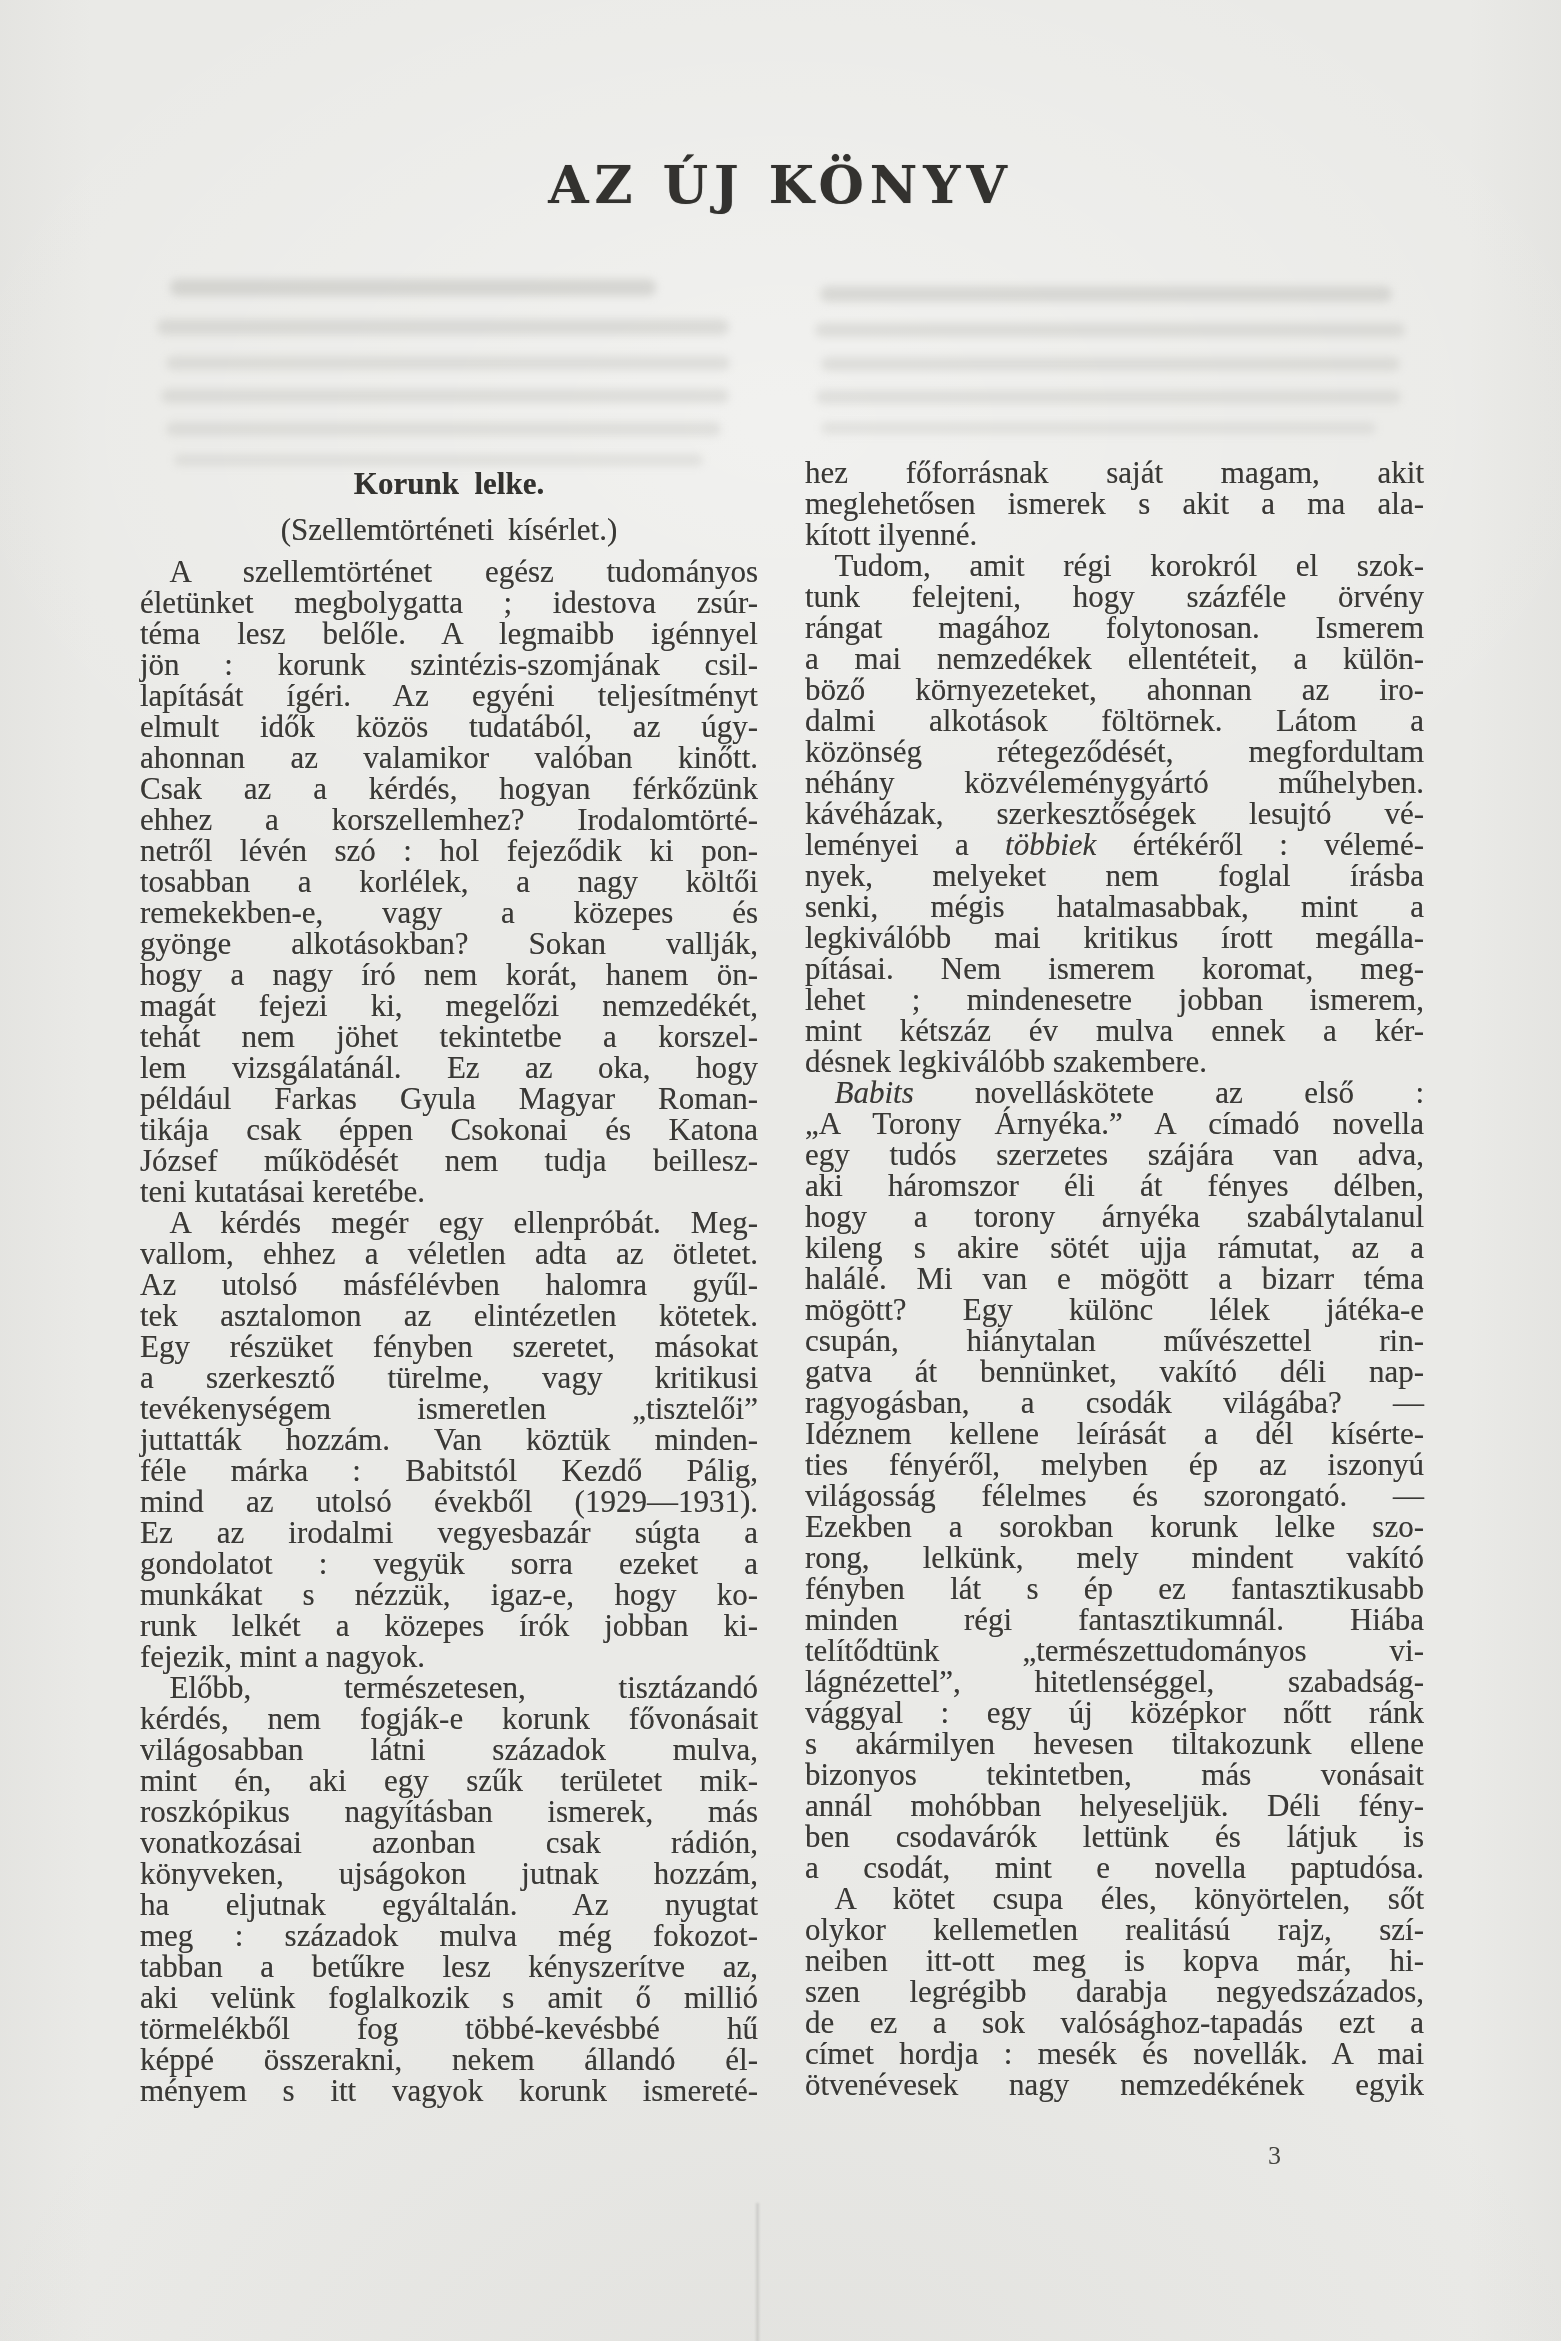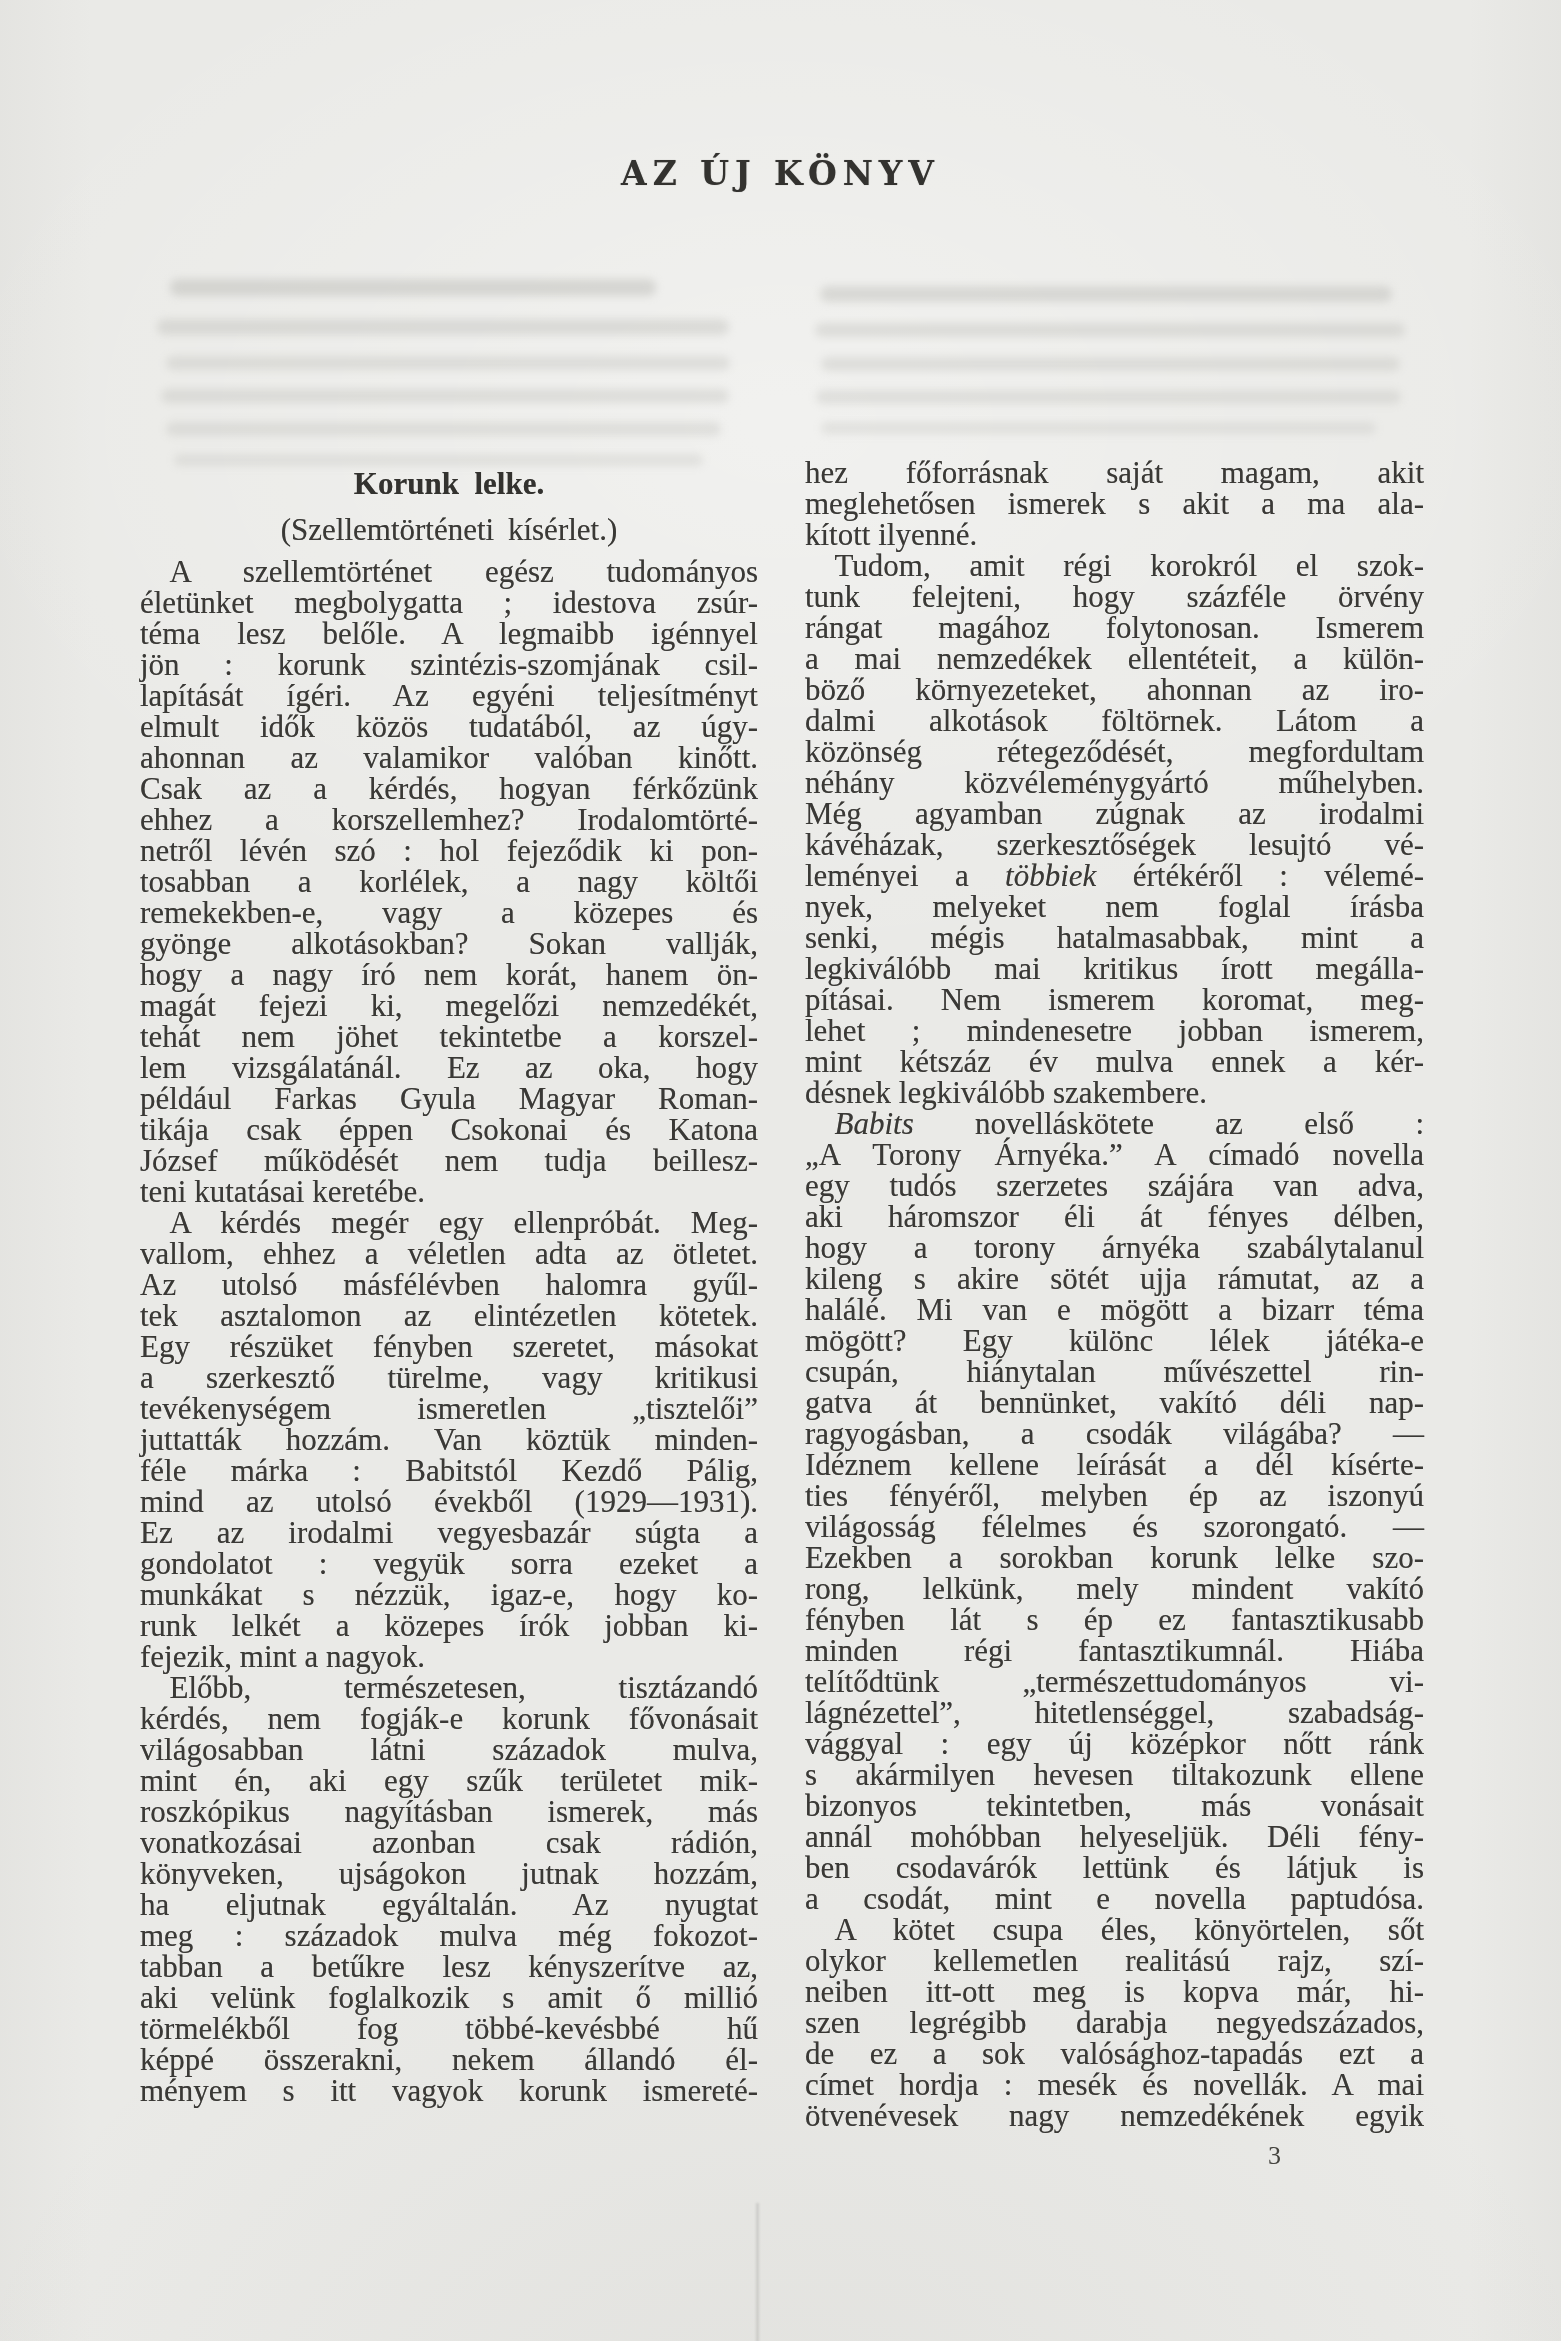--- a/index.html
+++ b/index.html
@@ -14,21 +14,21 @@
       linear-gradient(90deg, rgba(120,118,110,0.05), rgba(0,0,0,0) 6%, rgba(0,0,0,0) 94%, rgba(120,118,110,0.05));
     overflow:hidden;
     font-family:"Liberation Serif", serif;
     color:#3a3936;
   }
   .title {
     position:absolute; top:154px; left:0; width:1561px;
     text-align:center;
     font-family:"DejaVu Serif", serif;
     font-weight:bold;
-    font-size:33px;
+    font-size:52px;
     letter-spacing:6px;
     color:#33322f;
     text-shadow:0 0 0.9px rgba(40,40,36,0.45);
   }
   .col {
     position:absolute;
     font-size:31px;
     line-height:31px;
     text-shadow:0 0 0.4px rgba(45,44,40,0.5);
   }
@@ -147,21 +147,20 @@
         <div class="line">meglehetősen ismerek s akit a ma ala-</div>
         <div class="line last">kított ilyenné.</div>
         <div class="line indent">Tudom, amit régi korokról el szok-</div>
         <div class="line">tunk felejteni, hogy százféle örvény</div>
         <div class="line">rángat magához folytonosan. Ismerem</div>
         <div class="line">a mai nemzedékek ellentéteit, a külön-</div>
         <div class="line">böző környezeteket, ahonnan az iro-</div>
         <div class="line">dalmi alkotások föltörnek. Látom a</div>
         <div class="line">közönség rétegeződését, megfordultam</div>
         <div class="line">néhány közvéleménygyártó műhelyben.</div>
-        <div class="line">Még agyamban zúgnak az irodalmi</div>
         <div class="line">kávéházak, szerkesztőségek lesujtó vé-</div>
         <div class="line">leményei a <i>többiek</i> értékéről : vélemé-</div>
         <div class="line">nyek, melyeket nem foglal írásba</div>
         <div class="line">senki, mégis hatalmasabbak, mint a</div>
         <div class="line">legkiválóbb mai kritikus írott megálla-</div>
         <div class="line">pításai. Nem ismerem koromat, meg-</div>
         <div class="line">lehet ; mindenesetre jobban ismerem,</div>
         <div class="line">mint kétszáz év mulva ennek a kér-</div>
         <div class="line last">désnek legkiválóbb szakembere.</div>
         <div class="line indent"><i>Babits</i> novelláskötete az első :</div>

